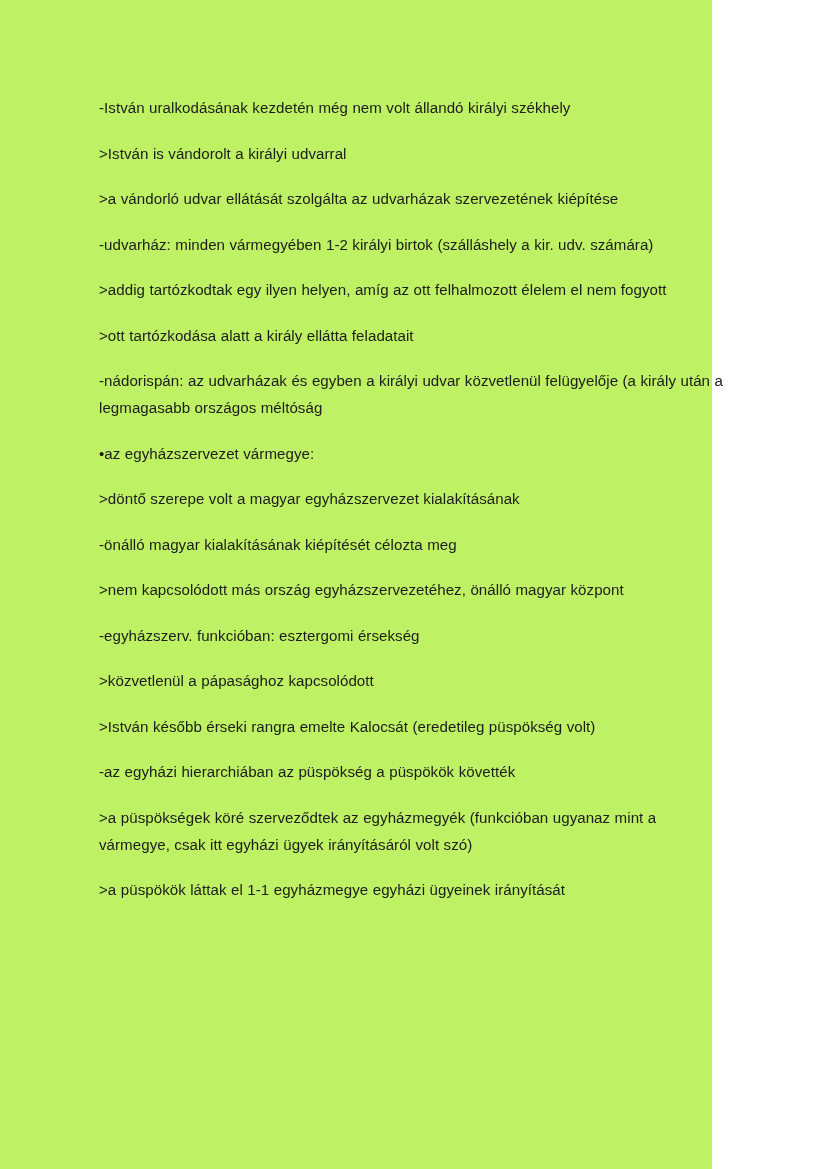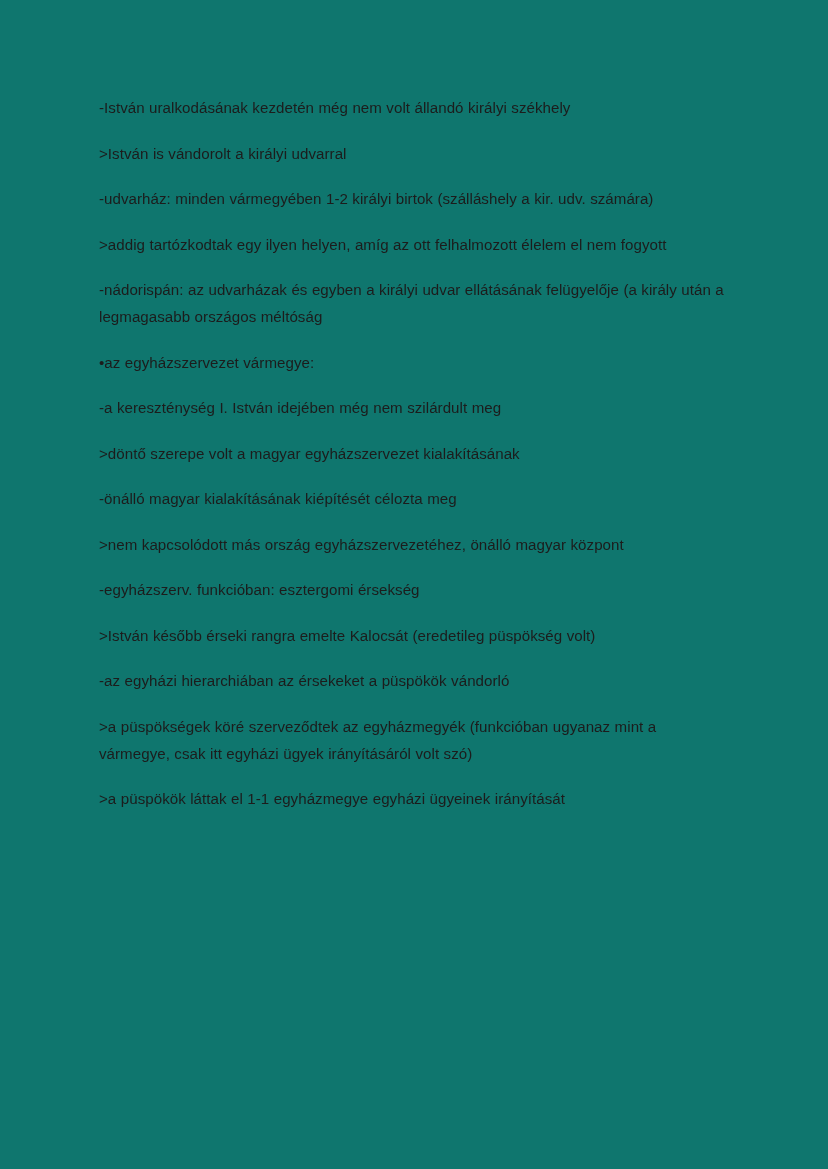--- a/index.html
+++ b/index.html
@@ -10,23 +10,23 @@
   }
   body {
     width: 828px;
     height: 1169px;
     overflow: hidden;
     font-family: "Liberation Sans", "DejaVu Sans", sans-serif;
     -webkit-font-smoothing: antialiased;
   }
   .page {
     position: relative;
-    width: 828px;
+    width: 712px;
     height: 1169px;
-    background: #0f766e;
+    background: #bef264;
     box-sizing: border-box;
   }
   .note-body {
     position: absolute;
     left: 99px;
     top: 94px;
     width: 632px;
   }
   .note-line {
     font-size: 15.1px;
@@ -41,27 +41,29 @@
     margin-bottom: 0;
   }
 </style>
 </head>
 <body>
 
 <div class="page">
   <div class="note-body" id="note-body">
       <p class="note-line">-István uralkodásának kezdetén még nem volt állandó királyi székhely</p>
       <p class="note-line">&gt;István is vándorolt a királyi udvarral</p>
+      <p class="note-line">&gt;a vándorló udvar ellátását szolgálta az udvarházak szervezetének kiépítése</p>
       <p class="note-line">-udvarház: minden vármegyében 1-2 királyi birtok (szálláshely a kir. udv. számára)</p>
       <p class="note-line">&gt;addig tartózkodtak egy ilyen helyen, amíg az ott felhalmozott élelem el nem fogyott</p>
-      <p class="note-line">-nádorispán: az udvarházak és egyben a királyi udvar ellátásának felügyelője (a király után a legmagasabb országos méltóság</p>
+      <p class="note-line">&gt;ott tartózkodása alatt a király ellátta feladatait</p>
+      <p class="note-line">-nádorispán: az udvarházak és egyben a királyi udvar közvetlenül felügyelője (a király után a legmagasabb országos méltóság</p>
       <p class="note-line">•az egyházszervezet vármegye:</p>
-      <p class="note-line">-a kereszténység I. István idejében még nem szilárdult meg</p>
       <p class="note-line">&gt;döntő szerepe volt a magyar egyházszervezet kialakításának</p>
       <p class="note-line">-önálló magyar kialakításának kiépítését célozta meg</p>
       <p class="note-line">&gt;nem kapcsolódott más ország egyházszervezetéhez, önálló magyar központ</p>
       <p class="note-line">-egyházszerv. funkcióban: esztergomi érsekség</p>
+      <p class="note-line">&gt;közvetlenül a pápasághoz kapcsolódott</p>
       <p class="note-line">&gt;István később érseki rangra emelte Kalocsát (eredetileg püspökség volt)</p>
-      <p class="note-line">-az egyházi hierarchiában az érsekeket a püspökök vándorló</p>
+      <p class="note-line">-az egyházi hierarchiában az püspökség a püspökök követték</p>
       <p class="note-line">&gt;a püspökségek köré szerveződtek az egyházmegyék (funkcióban ugyanaz mint a vármegye, csak itt egyházi ügyek irányításáról volt szó)</p>
       <p class="note-line">&gt;a püspökök láttak el 1-1 egyházmegye egyházi ügyeinek irányítását</p>
     </div>
 </div>
 
 </body></html>

